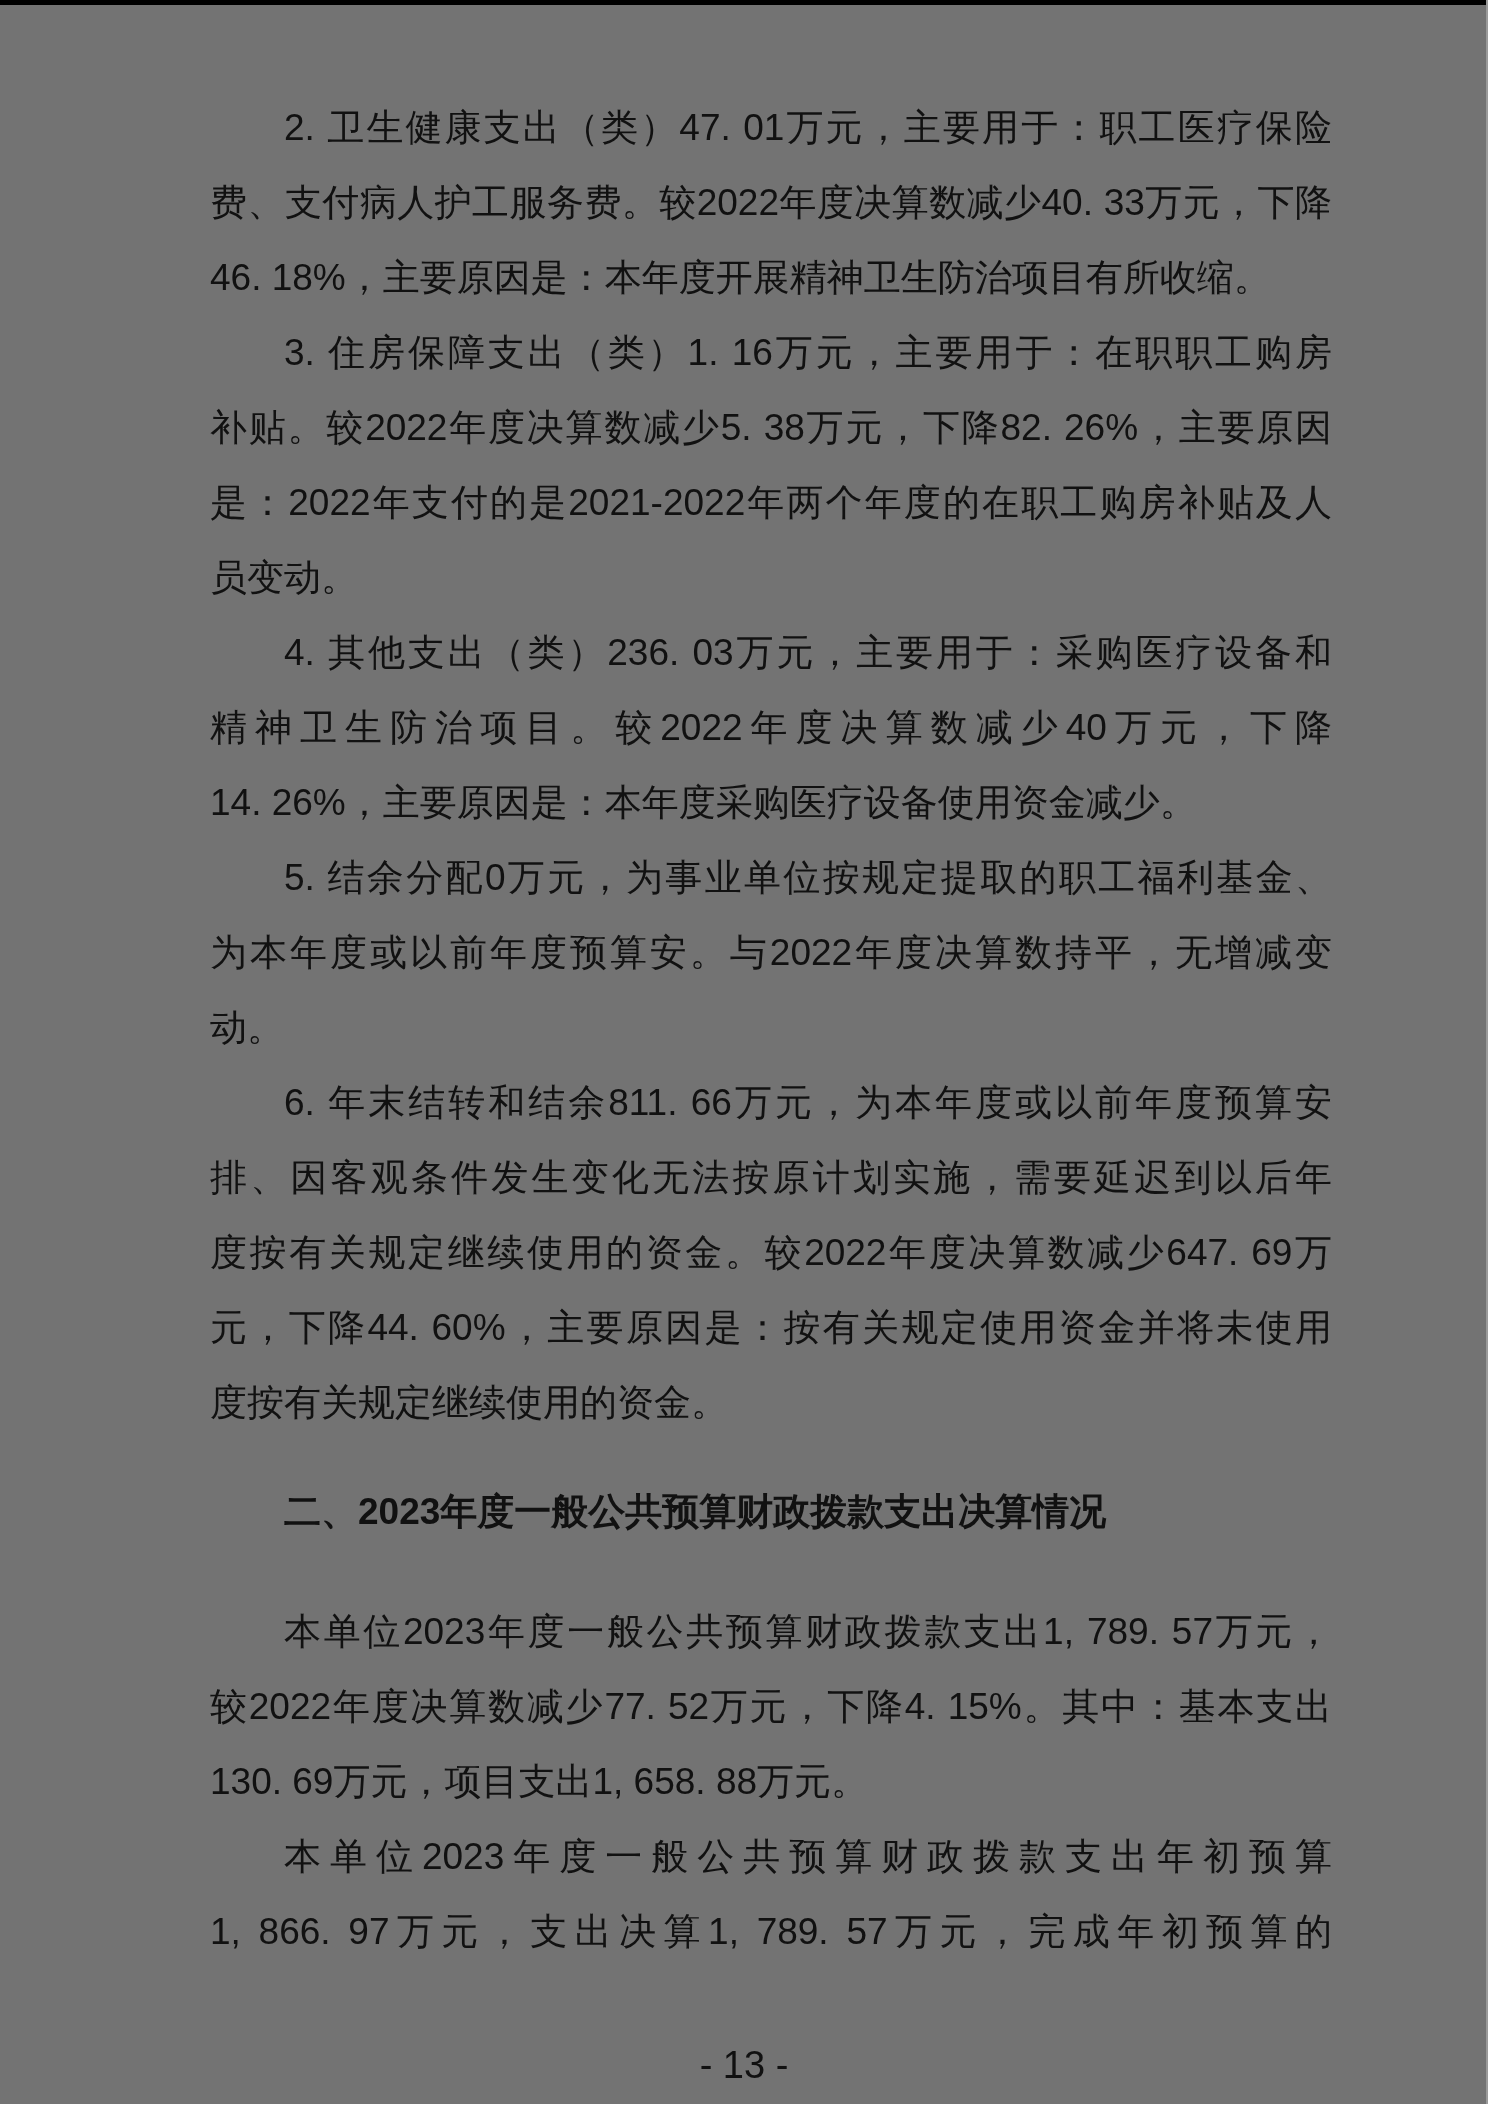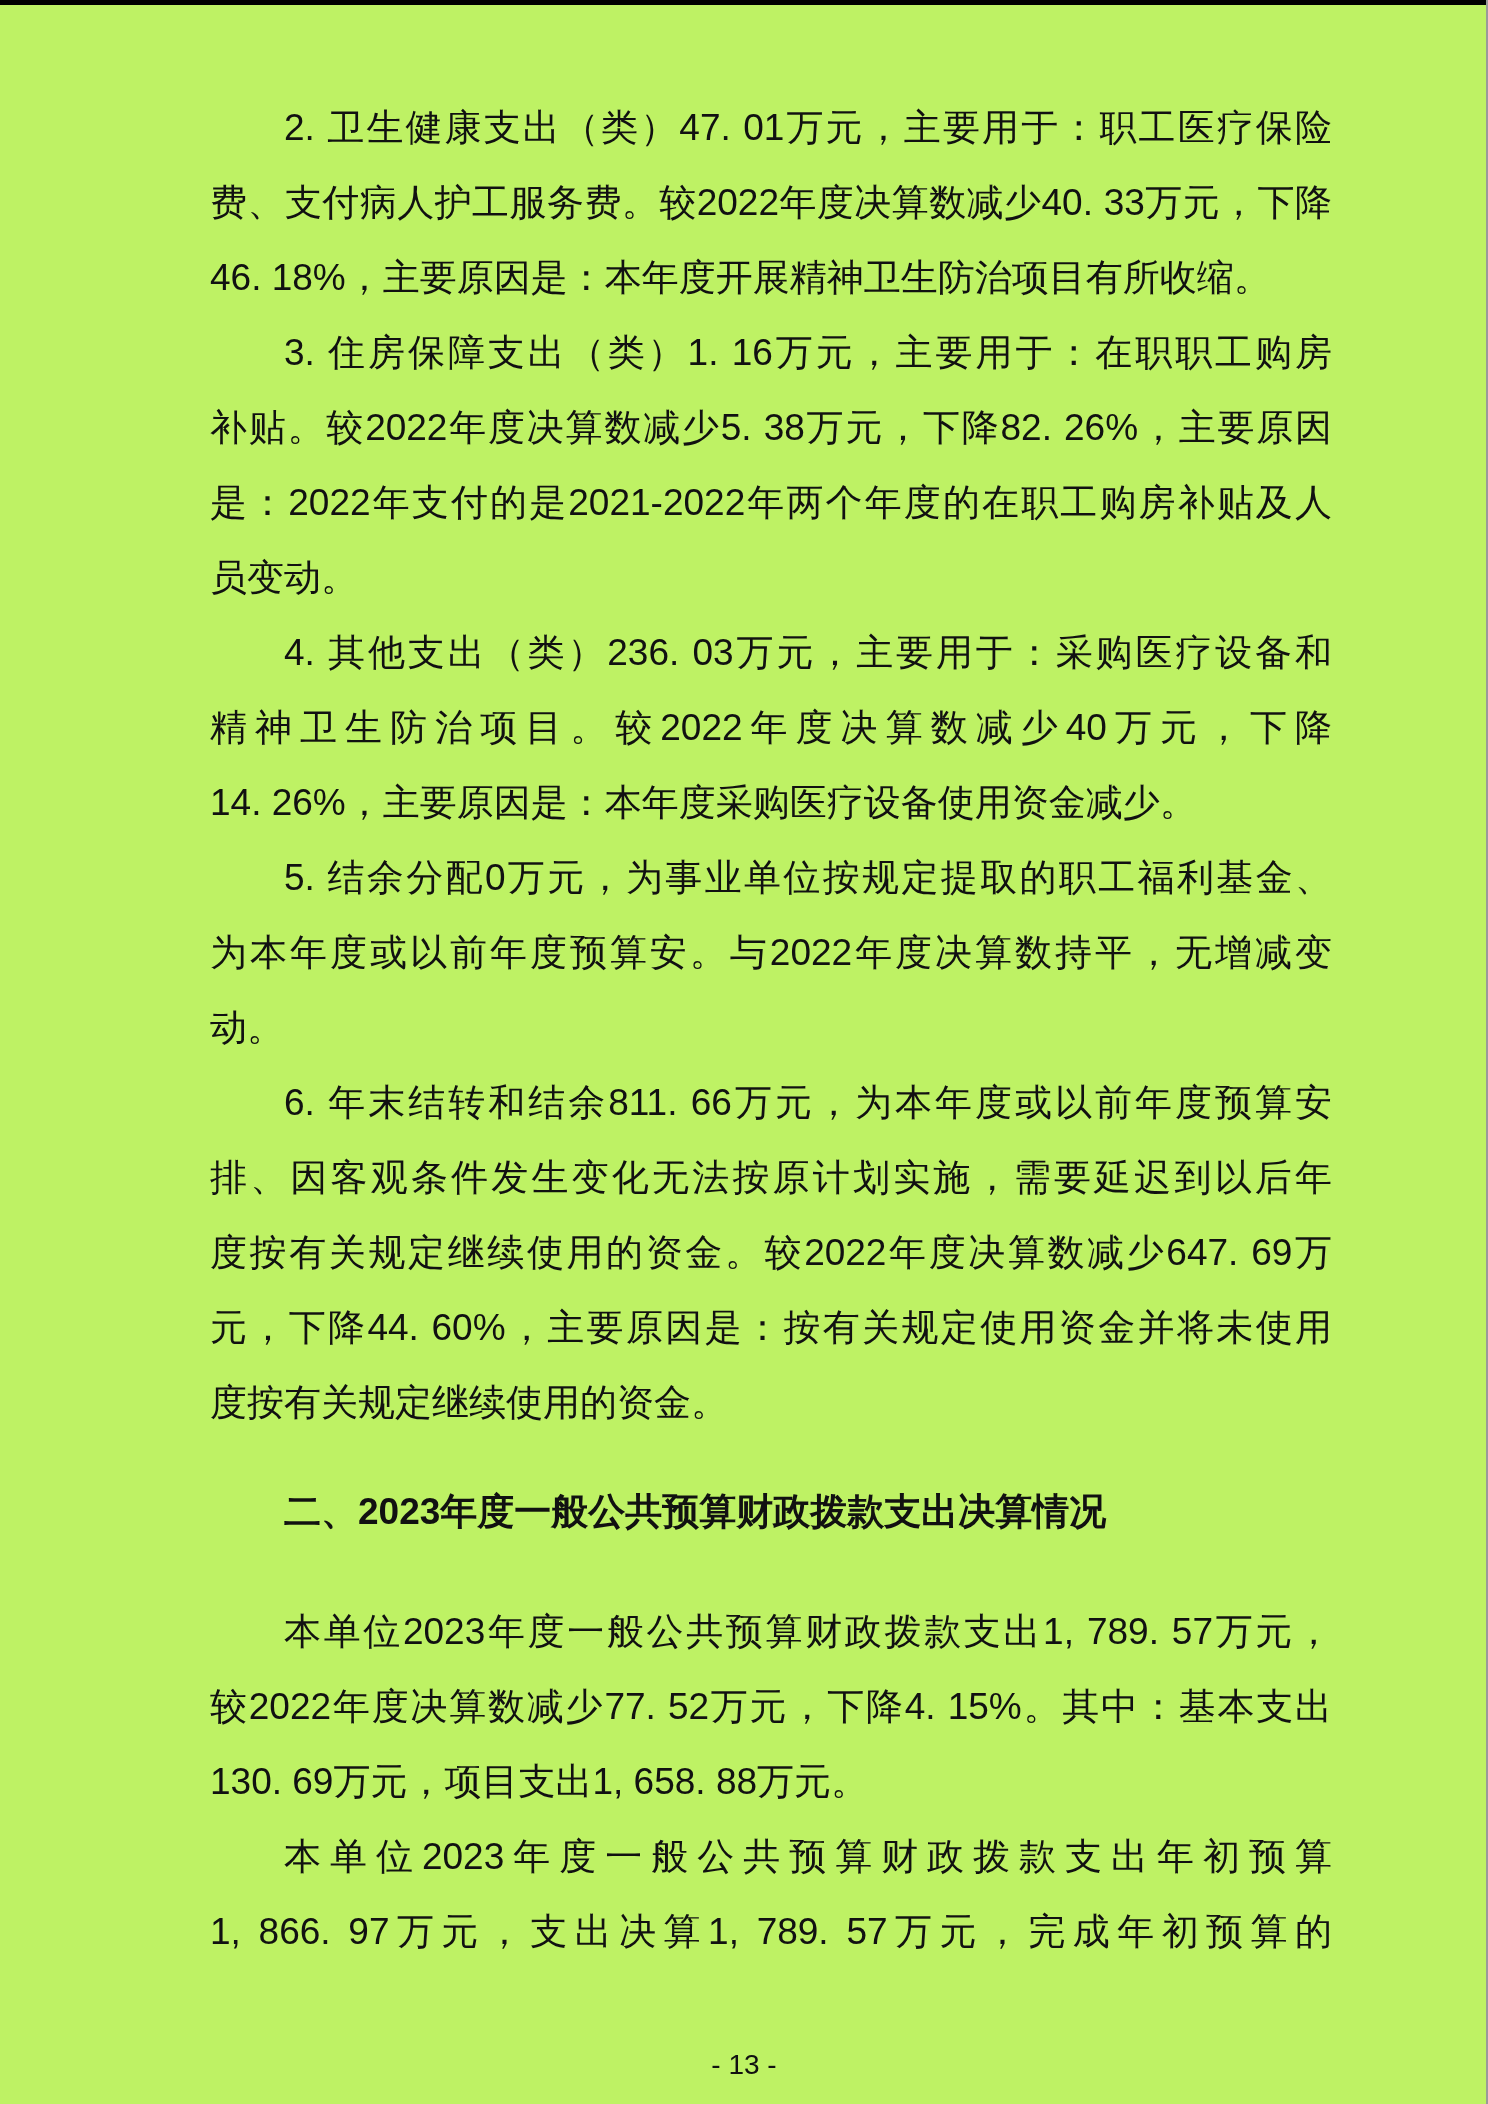--- a/index.html
+++ b/index.html
@@ -1,20 +1,20 @@
 <!DOCTYPE html>
 <html><head>
 <meta charset="utf-8">
 <style>
   html, body { margin: 0; padding: 0; background: #e8e8e8; }
   .page {
     position: relative;
     width: 1488px;
     height: 2104px;
-    background: #bef264;
+    background: #737373;
     overflow: hidden;
     font-family: "Liberation Sans", sans-serif;
     color: #111111;
   }
   .top-bar {
     position: absolute;
     top: 0; left: 0;
     width: 100%; height: 5px;
     background: #000000;
   }
@@ -48,21 +48,21 @@
     text-align-last: left;
     margin-top: 34px;
     margin-bottom: 45px;
   }
   .footer {
     position: absolute;
     top: 2045px;
     left: 0;
     width: 100%;
     text-align: center;
-    font-size: 28px;
+    font-size: 38px;
     line-height: 40px;
     color: #111111;
   }
 </style>
 </head>
 <body>
 
 <div class="page">
   <div class="top-bar"></div>
   <div class="right-edge"></div>

